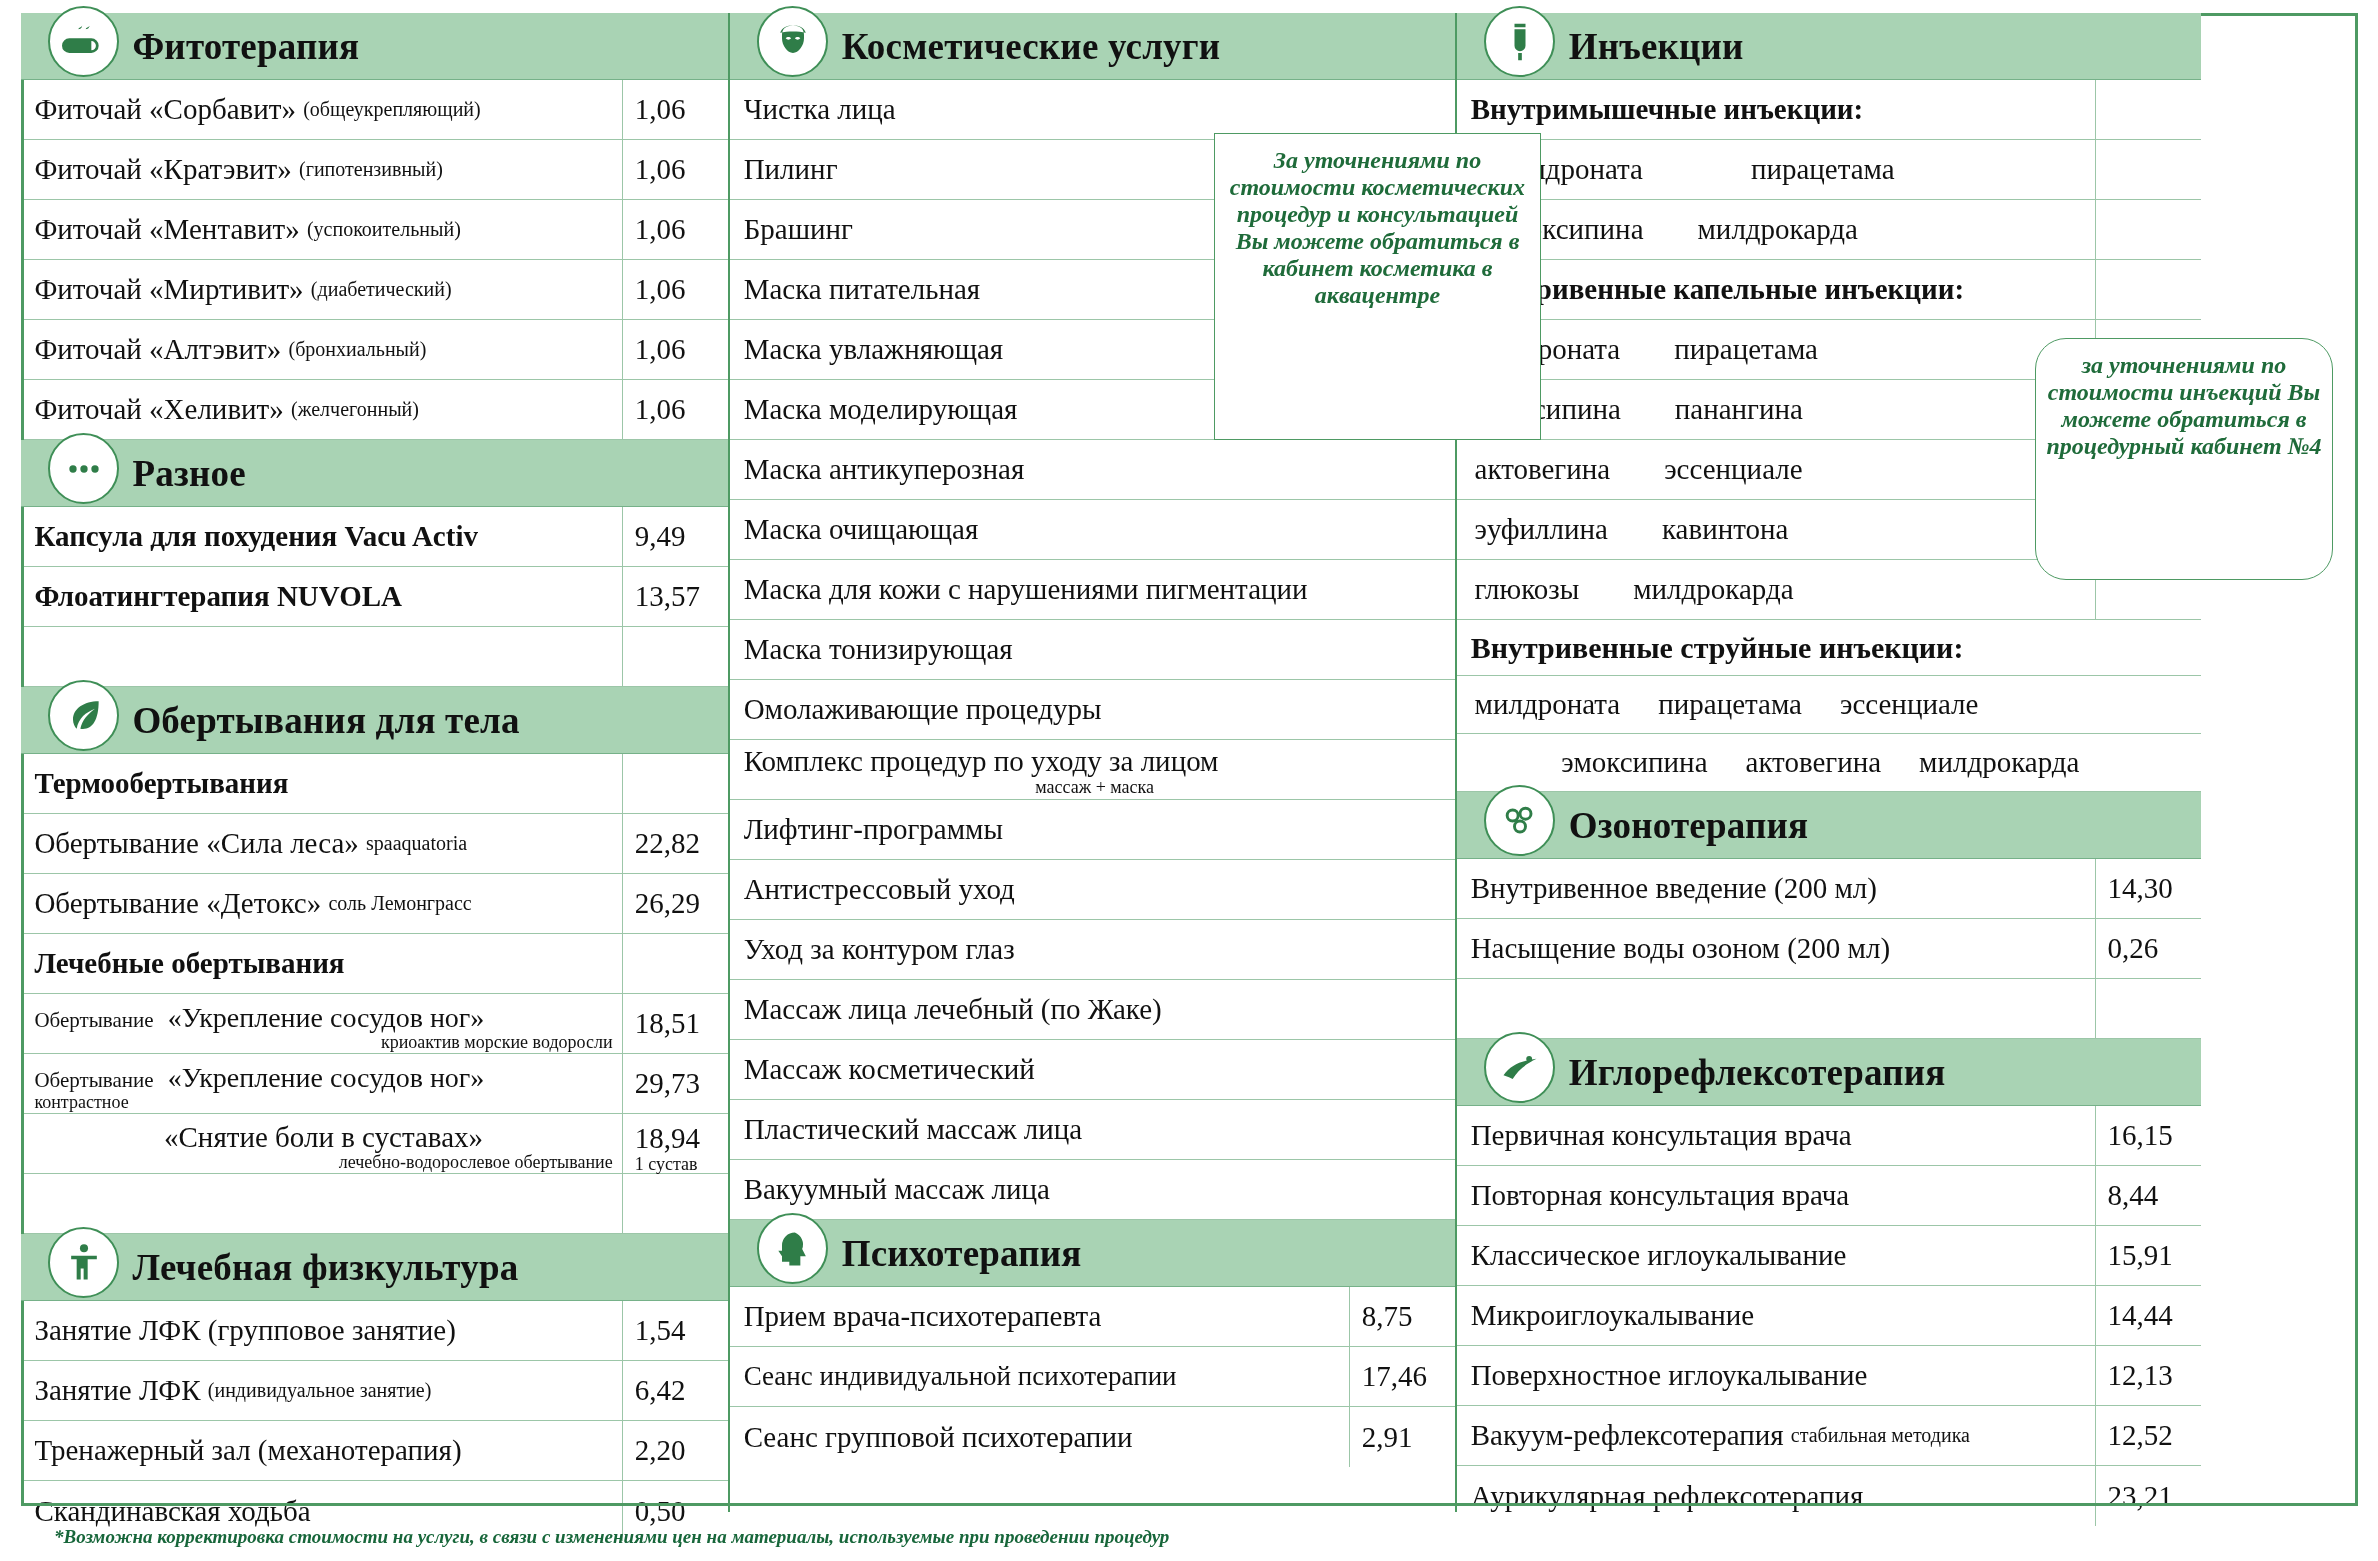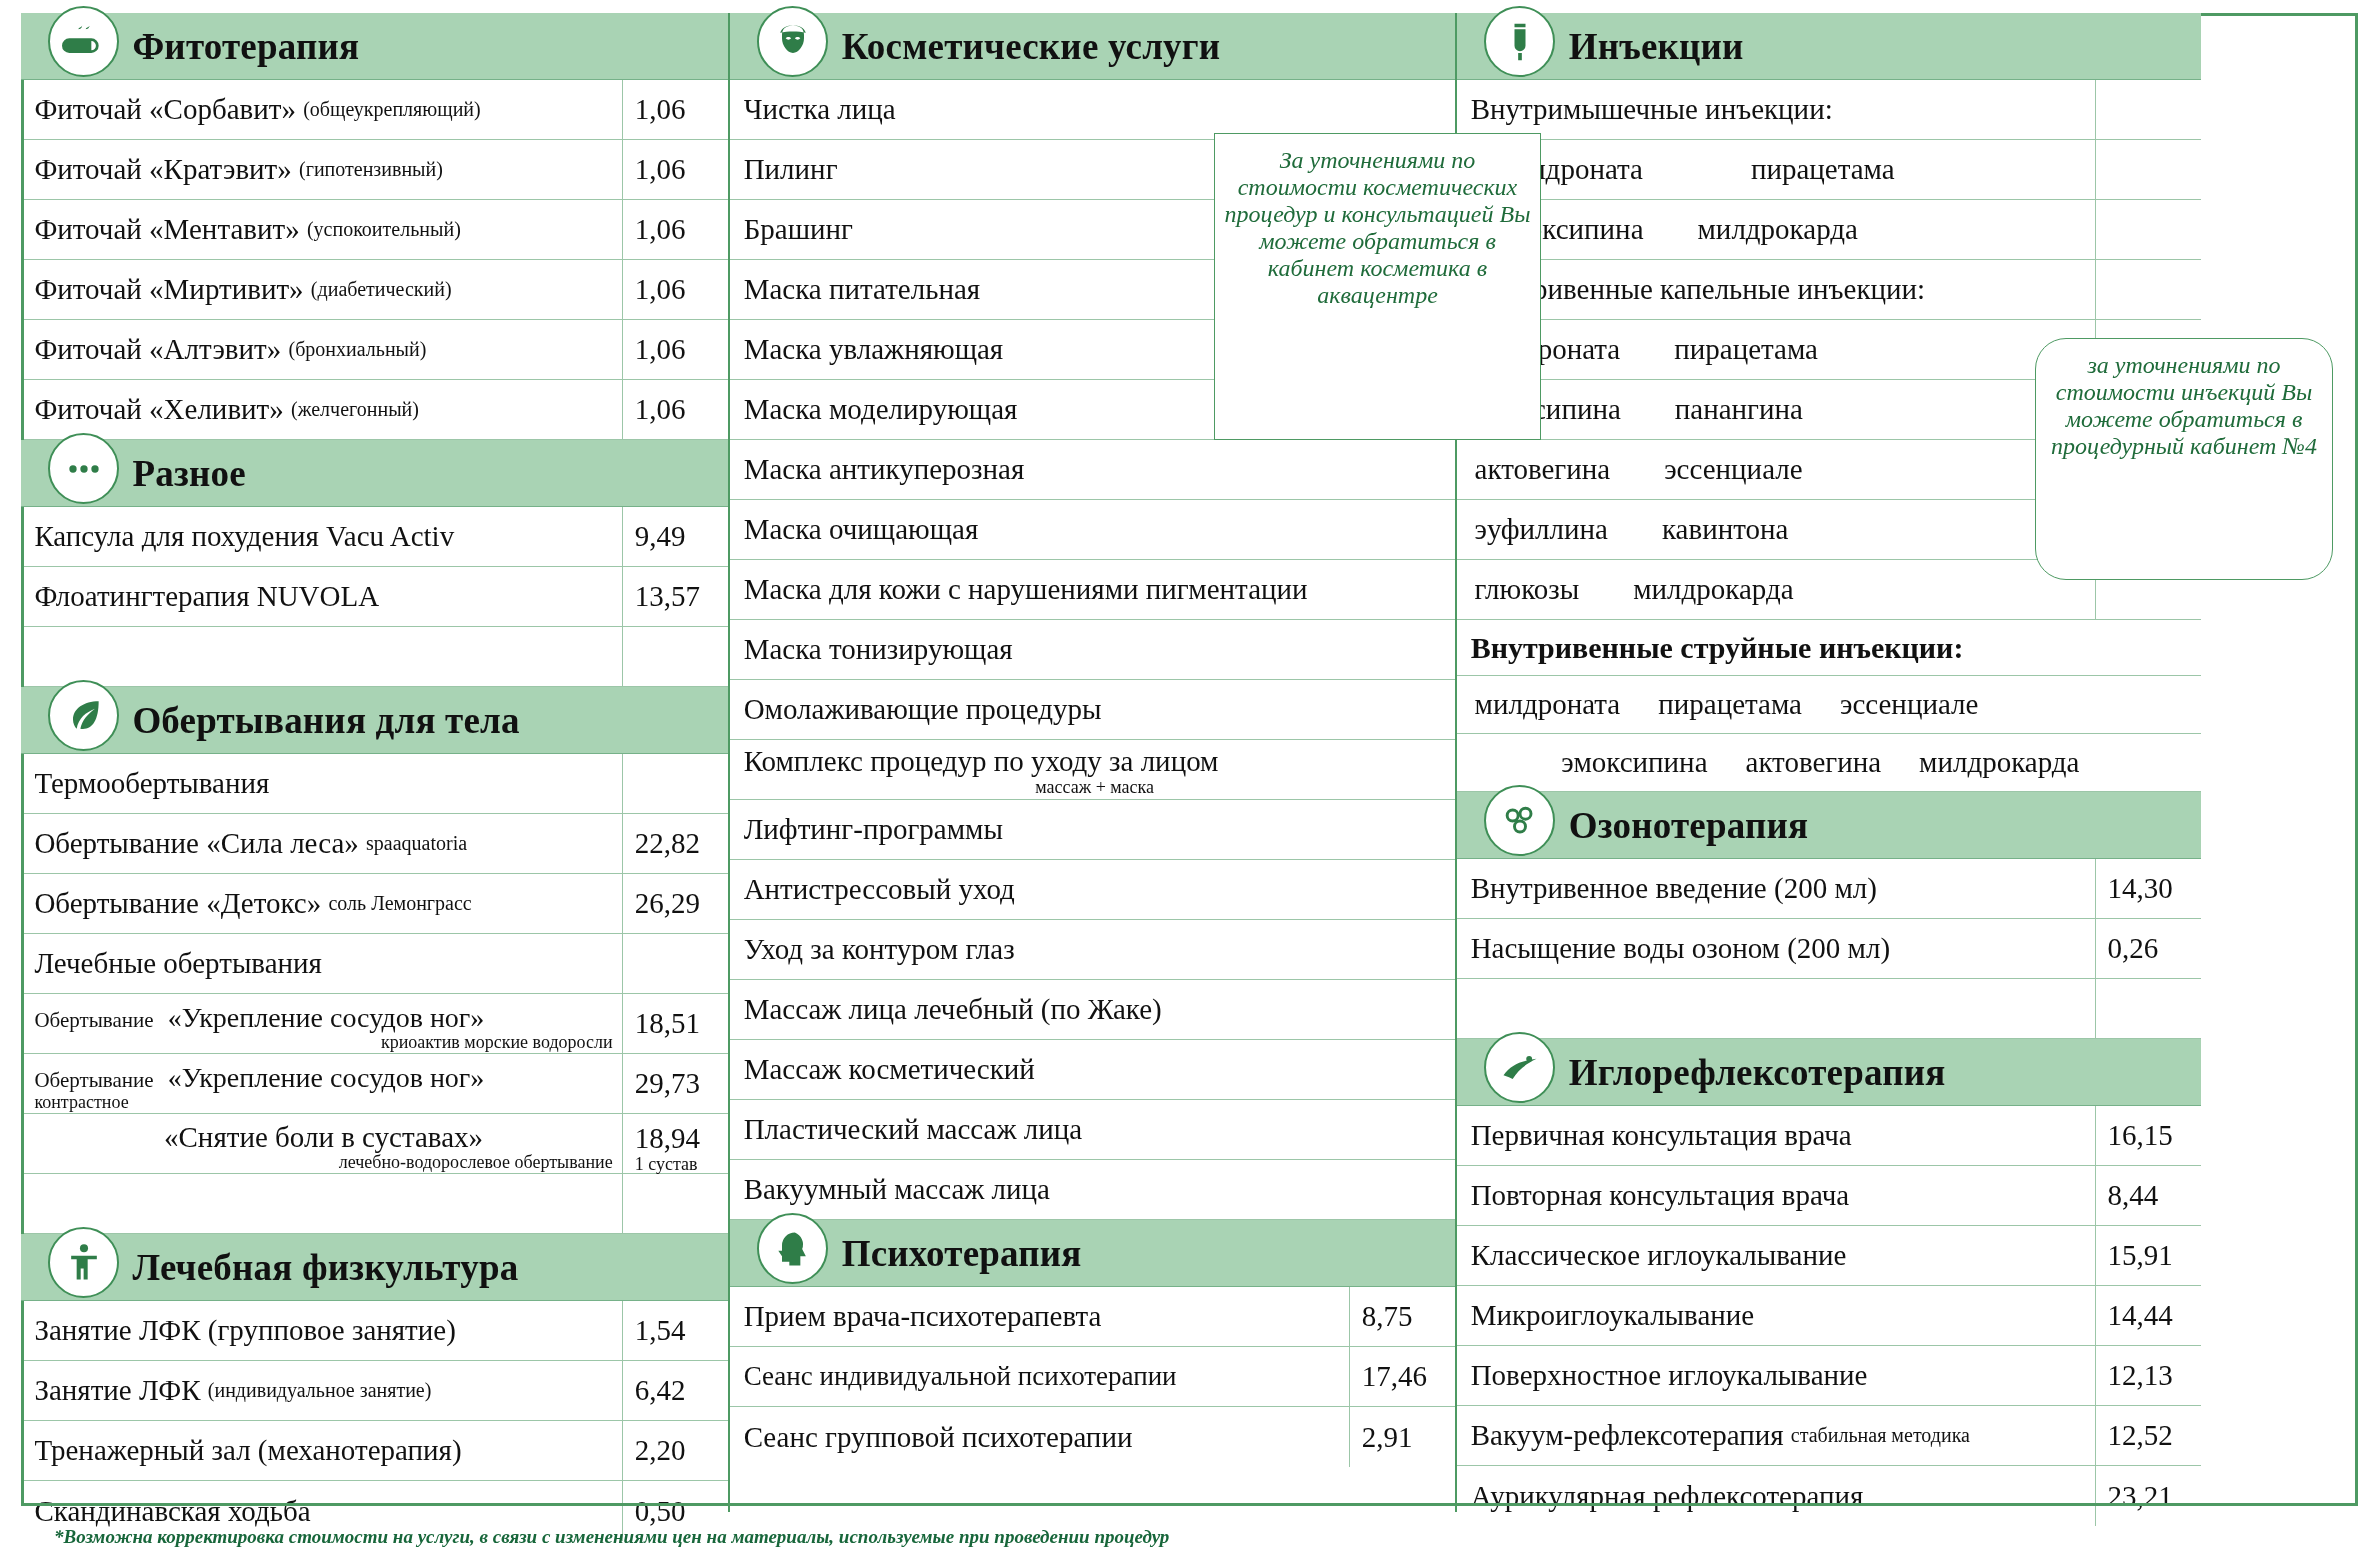--- a/index.html
+++ b/index.html
@@ -46,21 +46,21 @@
     width: 106px;
     flex: 0 0 106px;
     border-left: 1px solid #9cc6a8;
     display: flex;
     align-items: center;
     padding-left: 11.5px;
     font-size: 29px;
   }
   .small { font-size: 20px; }
   .sub { font-size: 18px; display:block; line-height:1.0; }
-  .bold { font-weight: normal; }
+  .bold { font-weight: bold; }
 
   
   .band {
     display: flex;
     align-items: center;
     background: #a9d3b4;
     border-bottom: 1px solid #76b189;
     min-height: 67px;
     position: relative;
   }
@@ -113,21 +113,21 @@
   .drugs span { white-space: nowrap; }
 
   .filler { flex: 1 1 auto; }
 
   
   .note {
     position: absolute;
     background: #ffffff;
     border: 1.9px solid #4e9a63;
     text-align: center;
-    font-weight: normal;
+    font-weight: bold;
     font-style: italic;
     color: #1f6b3a;
     z-index: 8;
     line-height: 1.12;
   }
   #note-cosm {
     left: 1214px; top: 133px; width: 327px; height: 307px;
     font-size: 24px; padding: 13.4px 9.6px;
   }
   #note-inj {

